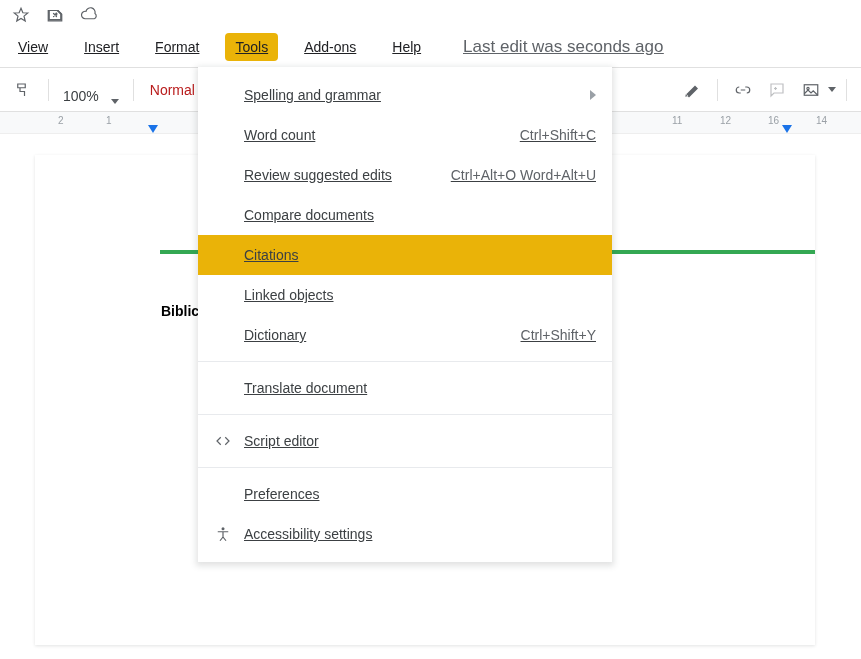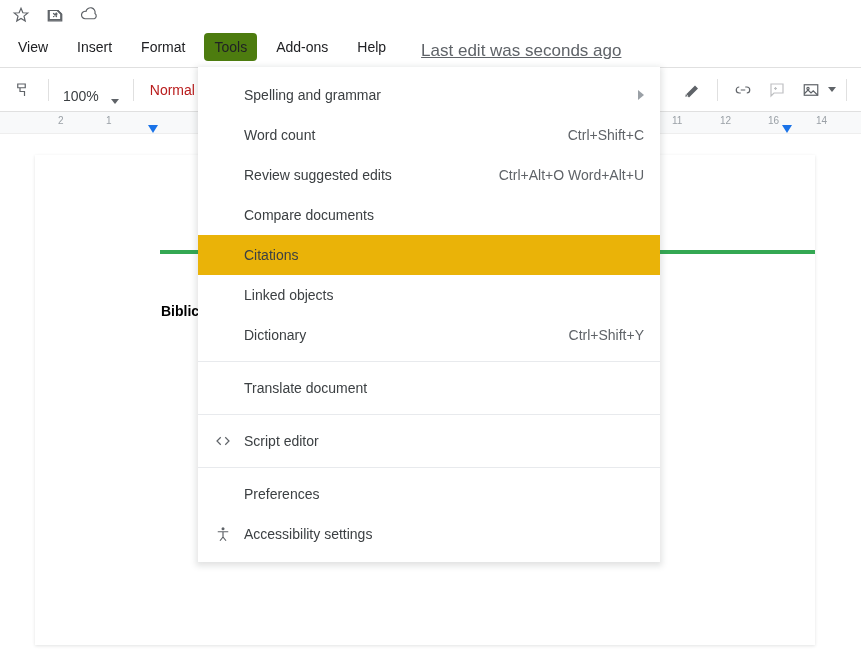--- a/index.html
+++ b/index.html
@@ -1,43 +1,43 @@
 <!DOCTYPE html>
 <html><head>
   <meta charset="utf-8">
   <style>
     * { box-sizing: border-box; margin: 0; padding: 0; }
     body { font-family: Arial, "Helvetica Neue", sans-serif; font-size: 14px; color: #202124; background: #fff; width: 861px; height: 659px; overflow: hidden; position: relative; }
 
     .top-icons { display: flex; align-items: center; gap: 16px; padding: 6px 12px 4px 12px; }
     .top-icons svg { width: 18px; height: 18px; fill: none; stroke: #5f6368; stroke-width: 1.6; }
 
-    .menubar { display: flex; align-items: flex-end; gap: 9px; padding: 2px 8px 6px 8px; border-bottom: 1px solid #e0e0e0; font-size: 14px; color: #202124; }
+    .menubar { display: flex; align-items: center; gap: 16px; padding: 2px 8px 6px 8px; border-bottom: 1px solid #e0e0e0; font-size: 14px; color: #202124; text-decoration: underline; }
     .menubar-item { padding: 6px 10px; border-radius: 4px; cursor: pointer; }
-    .menubar-item.active { background: #4d7c0f; }
+    .menubar-item.active { background: #eab308; }
     .last-edit { margin-left: 16px; color: #5f6368; text-decoration: underline; cursor: pointer; font-size: 17px; }
 
     .toolbar { display: flex; align-items: center; padding: 8px 8px; border-bottom: 1px solid #e0e0e0; gap: 4px; height: 44px; }
     .toolbar-sep { width: 1px; height: 22px; background: #e0e0e0; margin: 0 6px; }
     .toolbar-btn { display: inline-flex; align-items: center; justify-content: center; min-width: 28px; height: 28px; padding: 0 6px; border-radius: 4px; cursor: pointer; color: #5f6368; }
     .toolbar-btn svg { width: 18px; height: 18px; stroke: #5f6368; fill: none; stroke-width: 1.6; }
     .zoom-box { display: inline-flex; align-items: flex-end; gap: 8px; color: #3c4043; font-size: 14px; padding: 0 4px; }
     .chev-down { width: 0; height: 0; border-left: 4px solid transparent; border-right: 4px solid transparent; border-top: 5px solid #5f6368; margin-left: 4px; }
     .style-box { color: #b91c1c; font-size: 14px; }
     .toolbar-right { margin-left: auto; display: flex; align-items: center; gap: 4px; }
 
     .ruler { position: relative; height: 22px; background: #f8f9fa; border-bottom: 1px solid #eee; font-size: 10px; color: #9aa0a6; overflow: hidden; }
     .ruler-tick { position: absolute; top: 3px; font-size: 10px; color: #9aa0a6; }
     .ruler-marker-blue { position: absolute; top: 13px; width: 0; height: 0; border-left: 5px solid transparent; border-right: 5px solid transparent; border-top: 8px solid #1a73e8; }
 
     .doc-area { position: absolute; left: 35px; top: 155px; width: 780px; height: 490px; background: #fff; box-shadow: 0 1px 3px rgba(60,64,67,.15); }
     .doc-green-line { position: absolute; top: 95px; left: 125px; right: 0; height: 4px; background: #34a853; }
     .doc-text { position: absolute; top: 148px; left: 126px; font-weight: bold; font-size: 14px; color: #000; }
 
-    .dropdown { position: absolute; top: 67px; left: 198px; width: 462px; background: #fff; box-shadow: 0 2px 6px 2px rgba(60,64,67,.15); padding: 8px 0; z-index: 100; font-size: 14px; color: #3c4043; }
+    .dropdown { position: absolute; top: 67px; left: 198px; width: 414px; background: #fff; box-shadow: 0 2px 6px 2px rgba(60,64,67,.15); padding: 8px 0; z-index: 100; font-size: 14px; color: #3c4043; text-decoration: underline; }
     .dd-item { display: flex; align-items: center; height: 40px; padding: 0 16px; cursor: pointer; }
     .dd-item.highlighted { background: #eab308; }
     .dd-icon { width: 30px; display: inline-flex; align-items: center; justify-content: flex-start; }
     .dd-icon svg { width: 18px; height: 18px; stroke: #5f6368; fill: none; stroke-width: 1.6; }
     .dd-label { flex: 1; }
     .dd-shortcut { color: #5f6368; font-size: 14px; }
     .dd-sub-arrow { width: 0; height: 0; border-top: 5px solid transparent; border-bottom: 5px solid transparent; border-left: 6px solid #9aa0a6; margin-left: 12px; }
     .dd-sep { height: 1px; background: #e8eaed; margin: 6px 0; }
   </style>
 </head>

